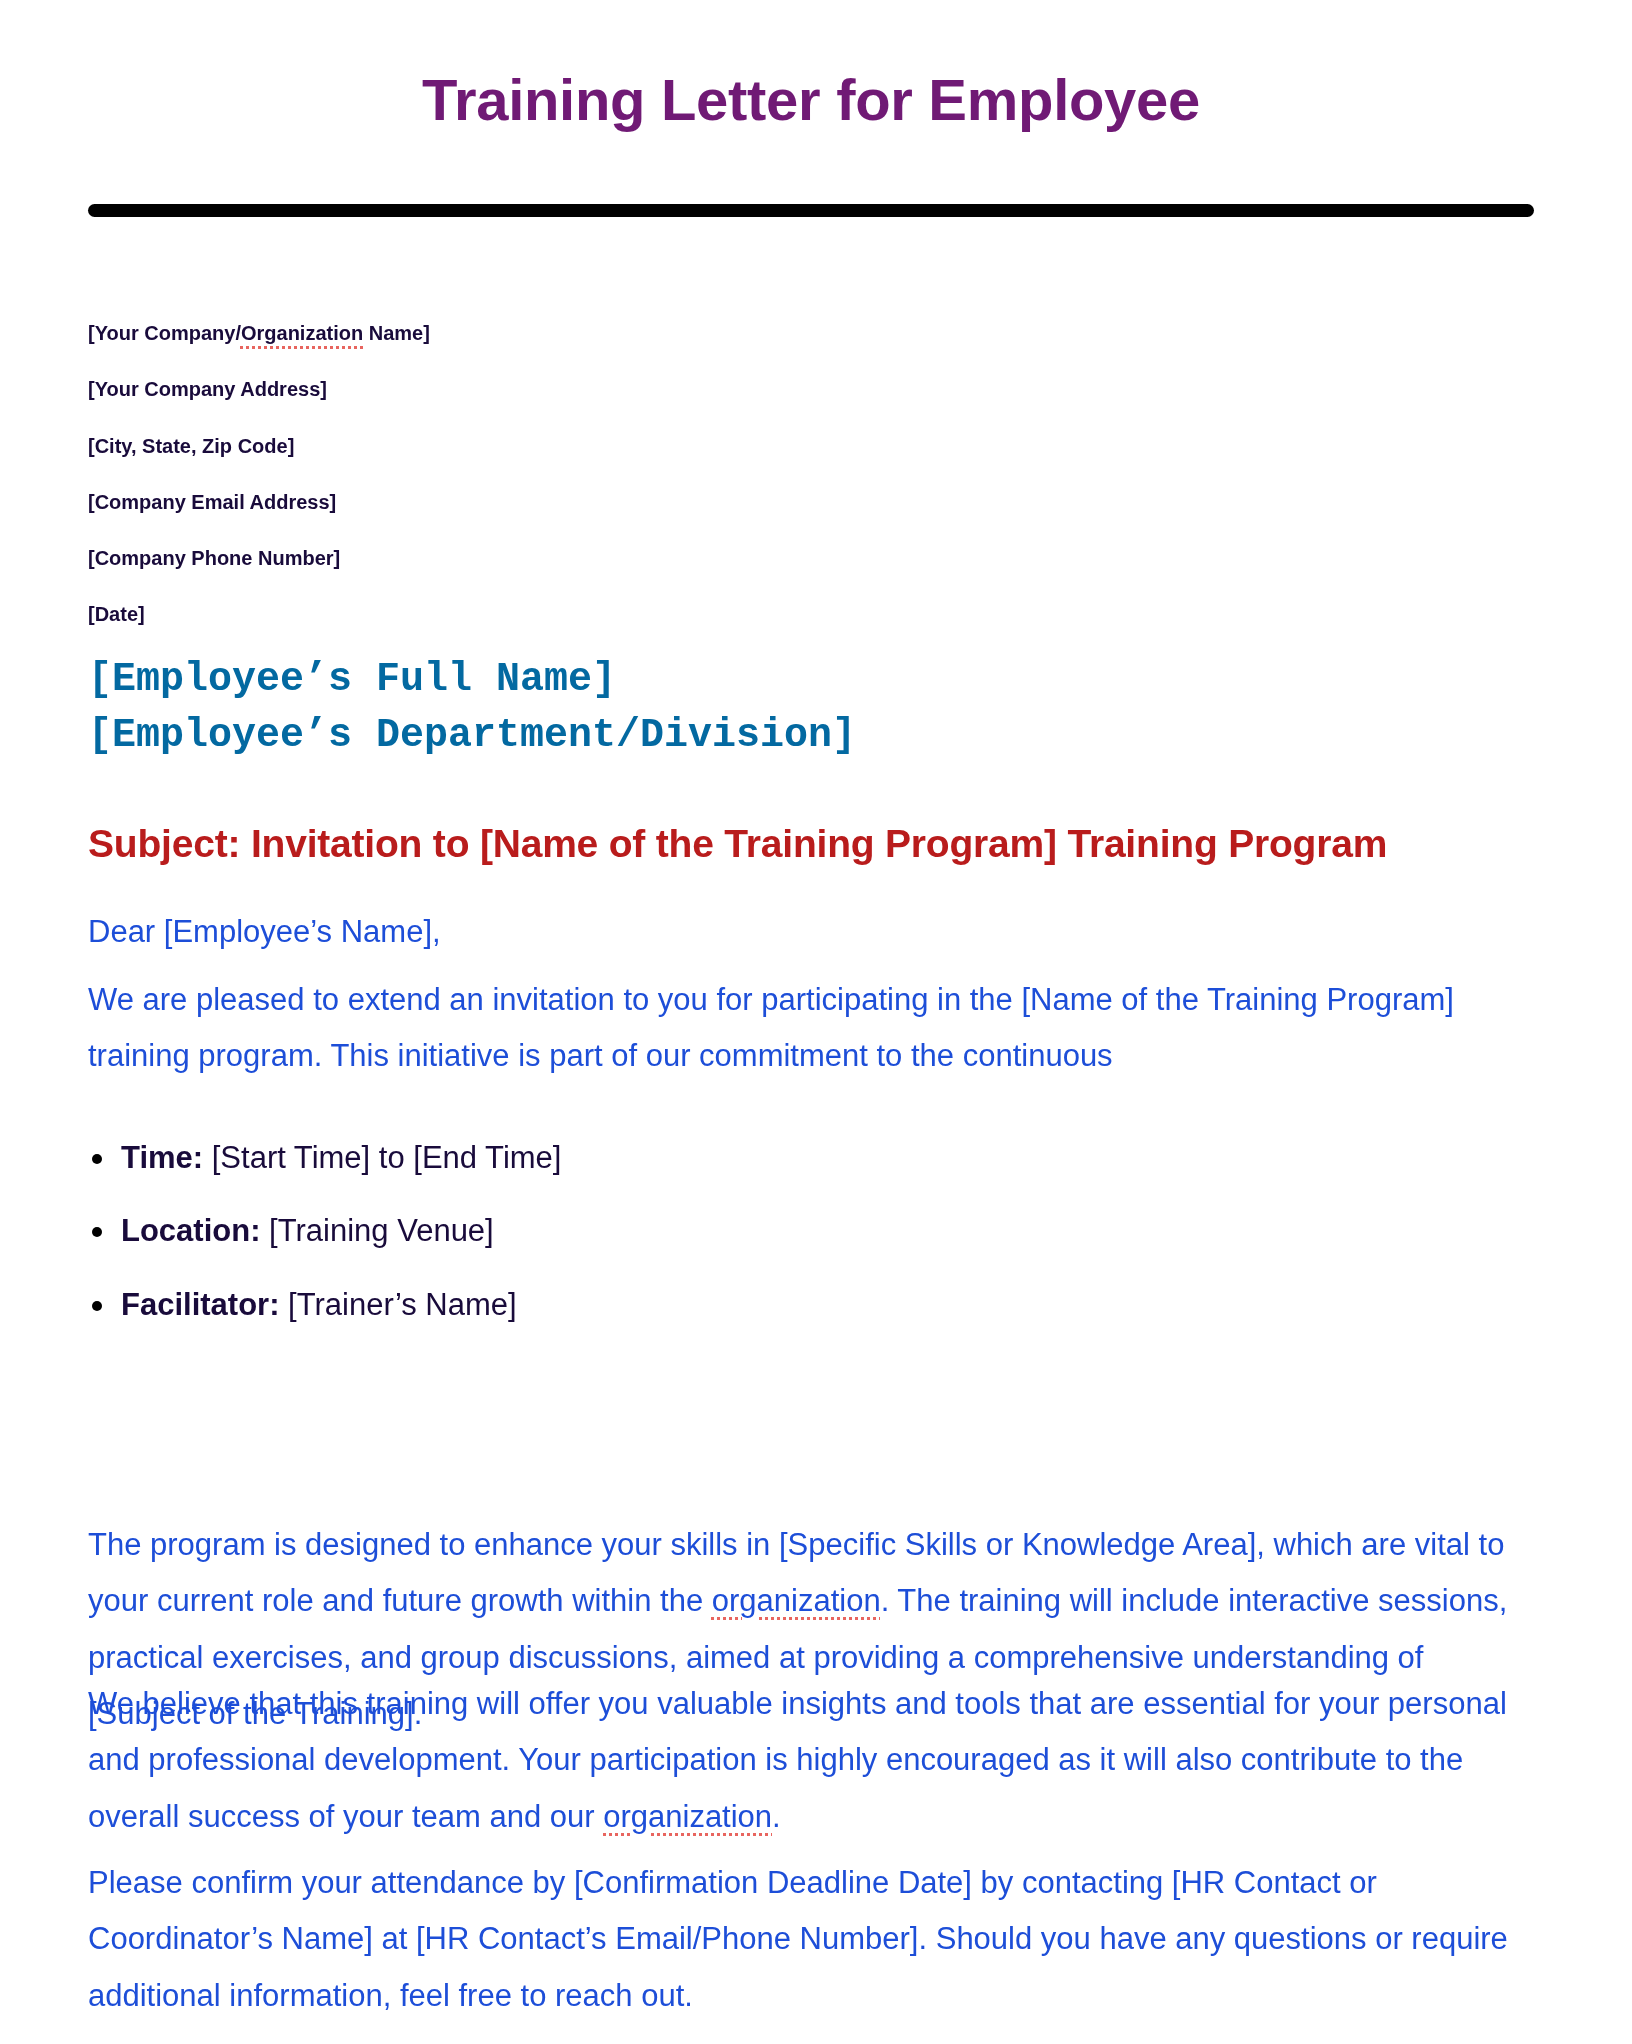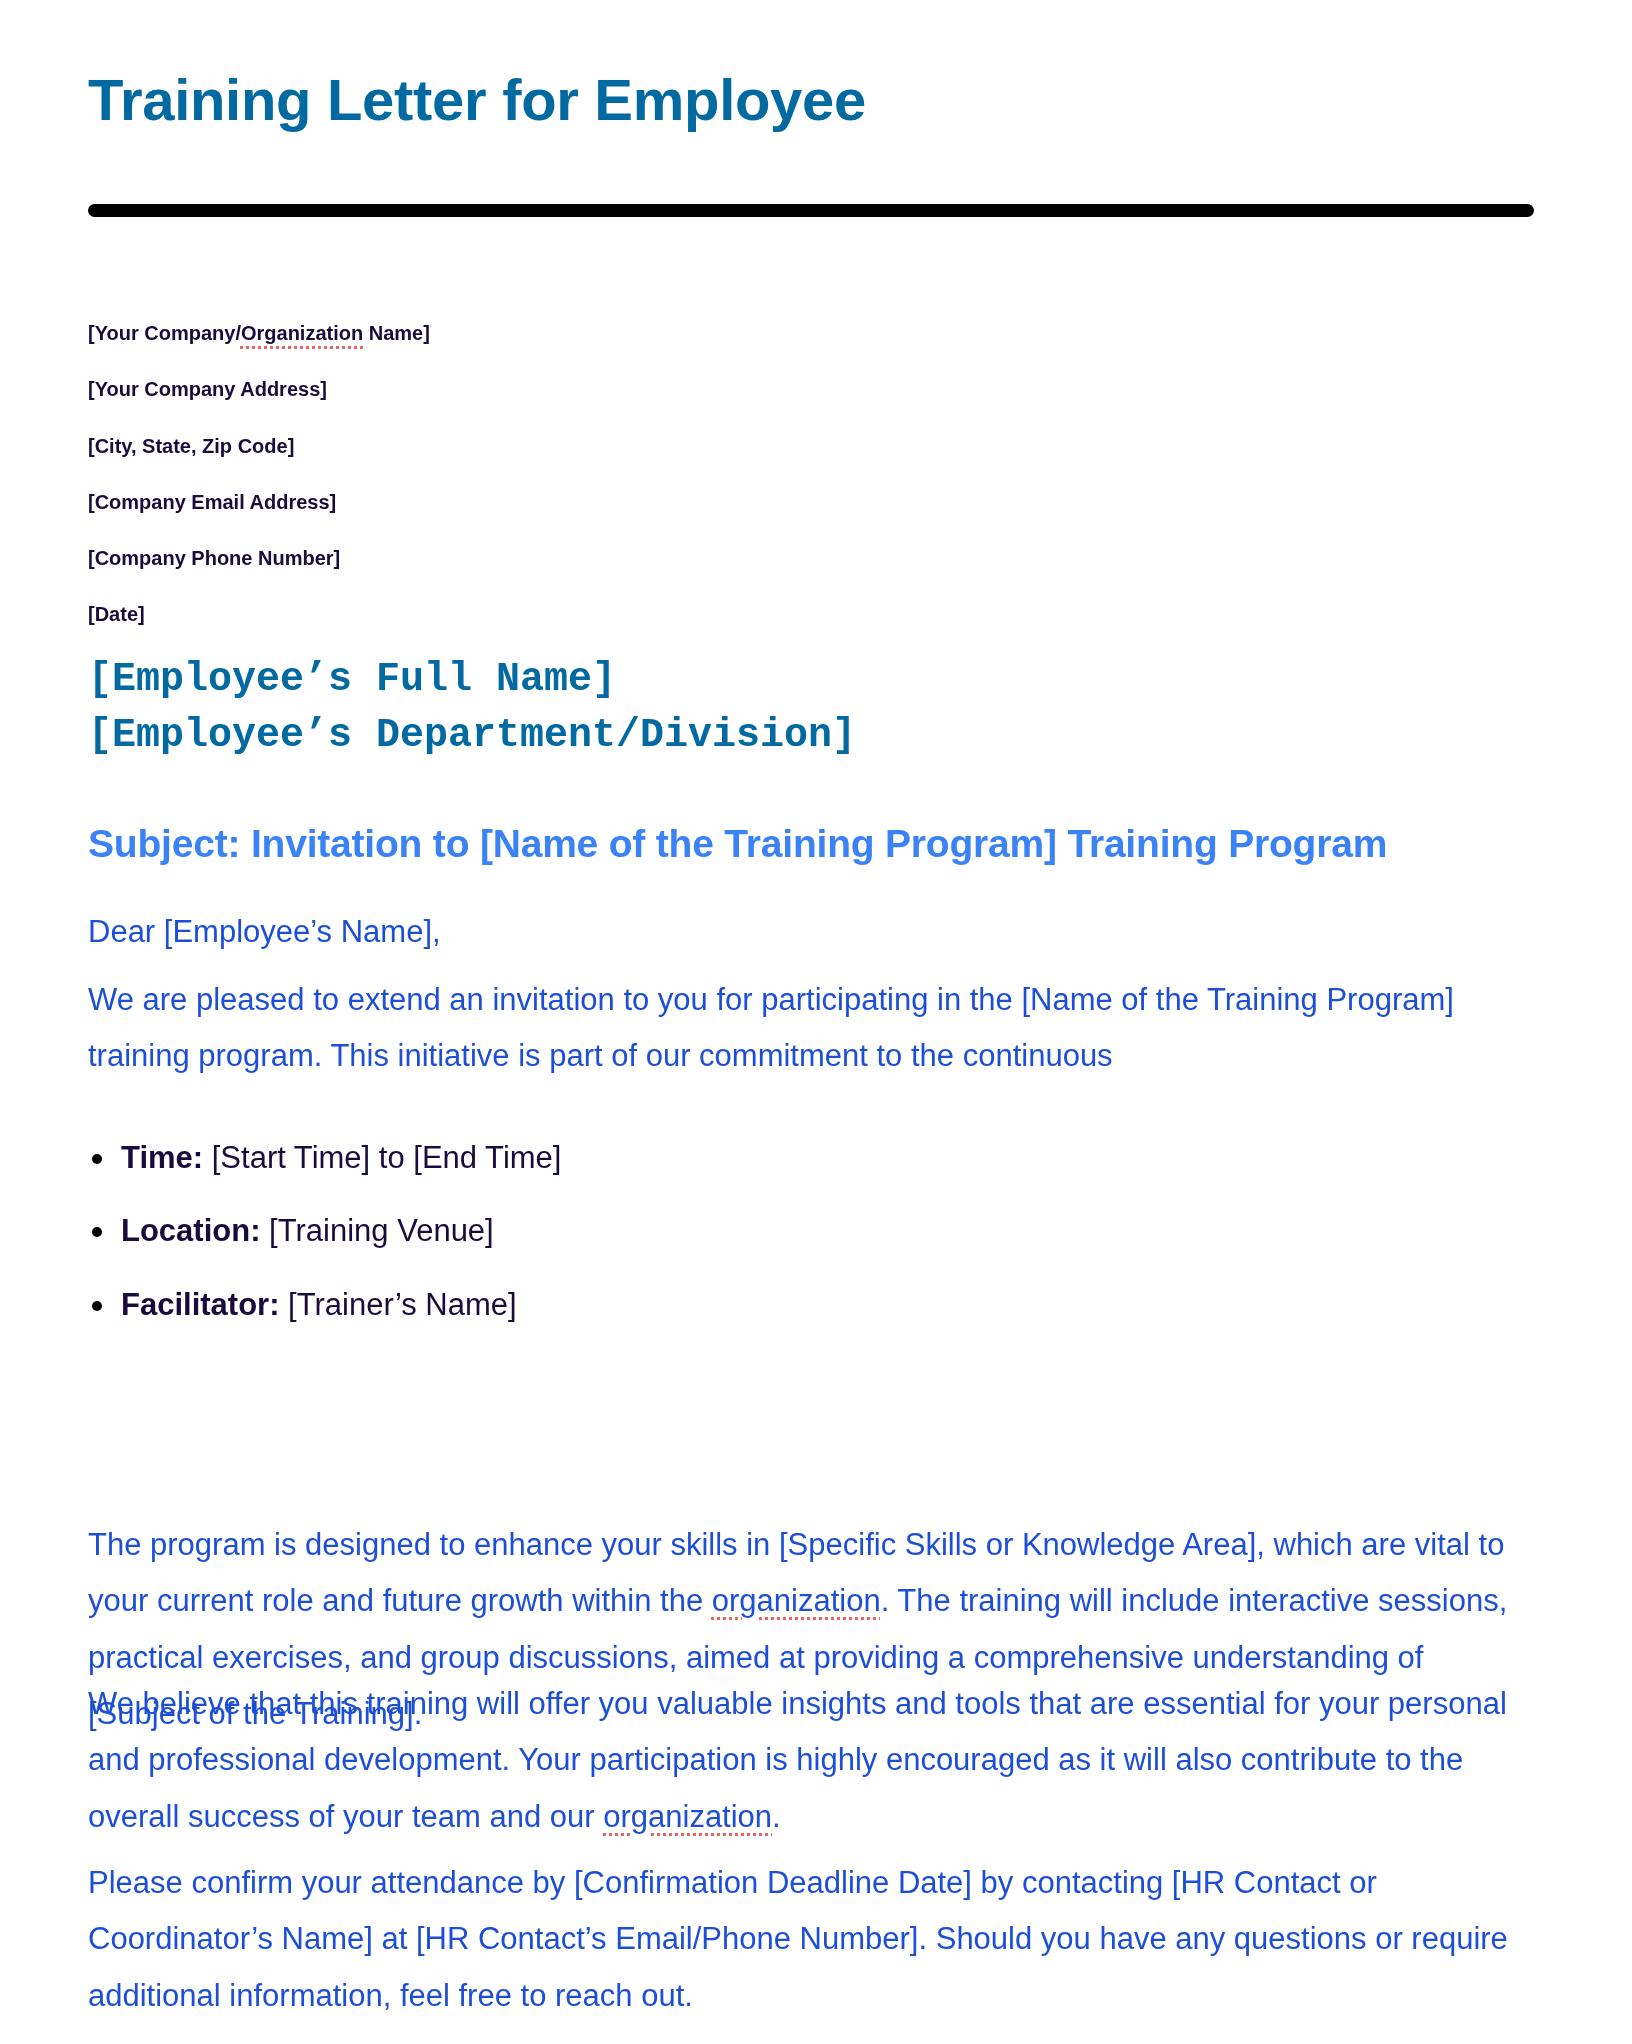--- a/index.html
+++ b/index.html
@@ -20,24 +20,24 @@
       left: 88px;
       top: 0;
       width: 1446px;
     }
     .title {
       position: absolute;
       left: 0;
       width: 1446px;
       top: 64px;
       margin: 0;
-      text-align: left;
+      text-align: center;
       font-size: 58px;
       font-weight: 700;
-      color: #0369a1;
+      color: #701a75;
       line-height: 72px;
       letter-spacing: -0.3px;
     }
     .divider {
       position: absolute;
       left: 0;
       top: 204px;
       width: 1446px;
       height: 13px;
       background: #000000;
@@ -82,21 +82,21 @@
       text-underline-offset: 6px;
     }
     .subject {
       position: absolute;
       left: 0;
       top: 818px;
       margin: 0;
       font-size: 39px;
       font-weight: 700;
       line-height: 52px;
-      color: #3b82f6;
+      color: #b91c1c;
       white-space: nowrap;
       letter-spacing: -0.2px;
     }
     .para {
       position: absolute;
       left: 0;
       width: 1446px;
       margin: 0;
       font-size: 31px;
       font-weight: 400;

